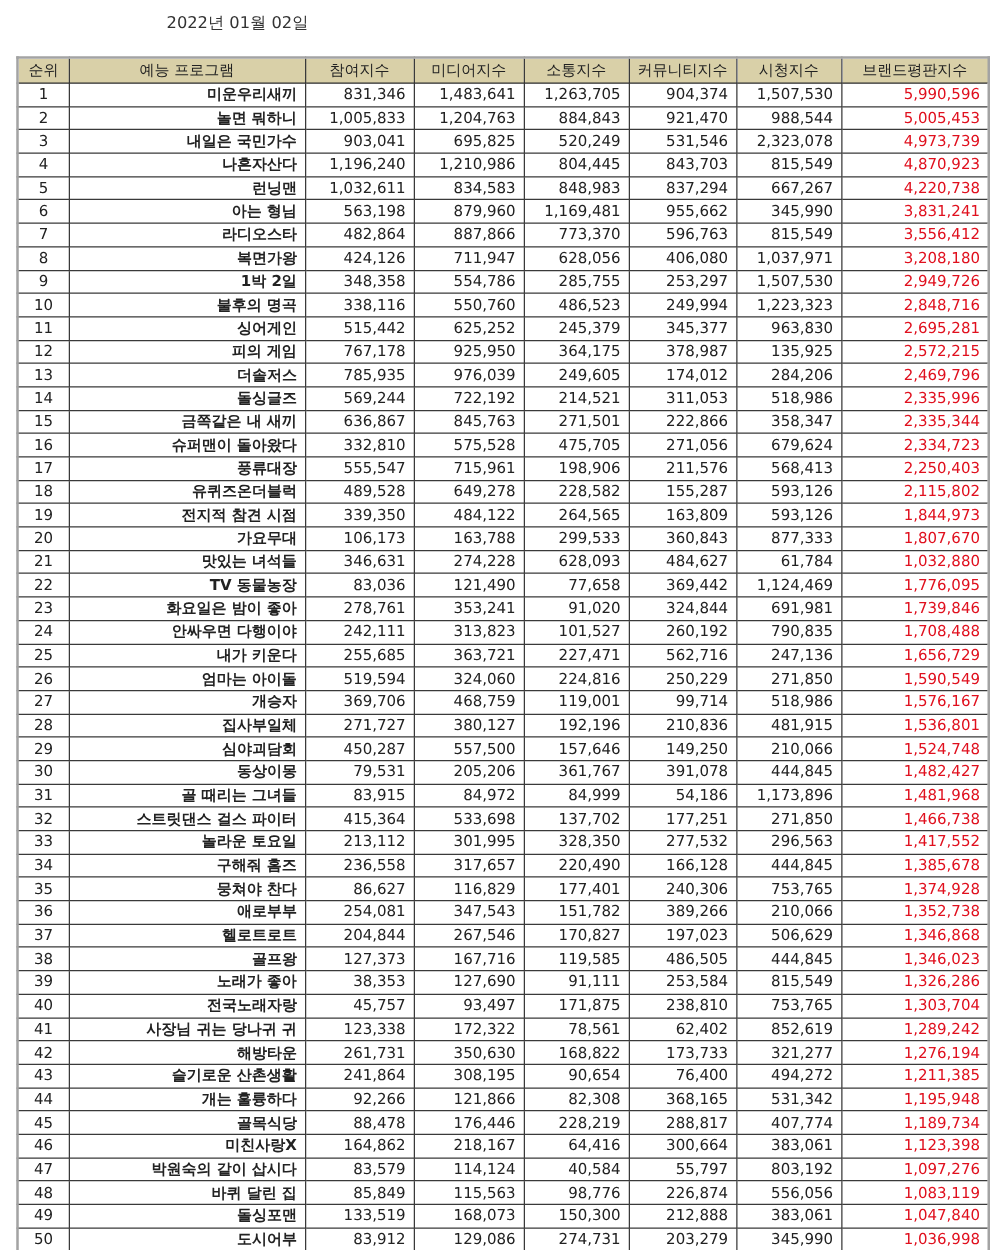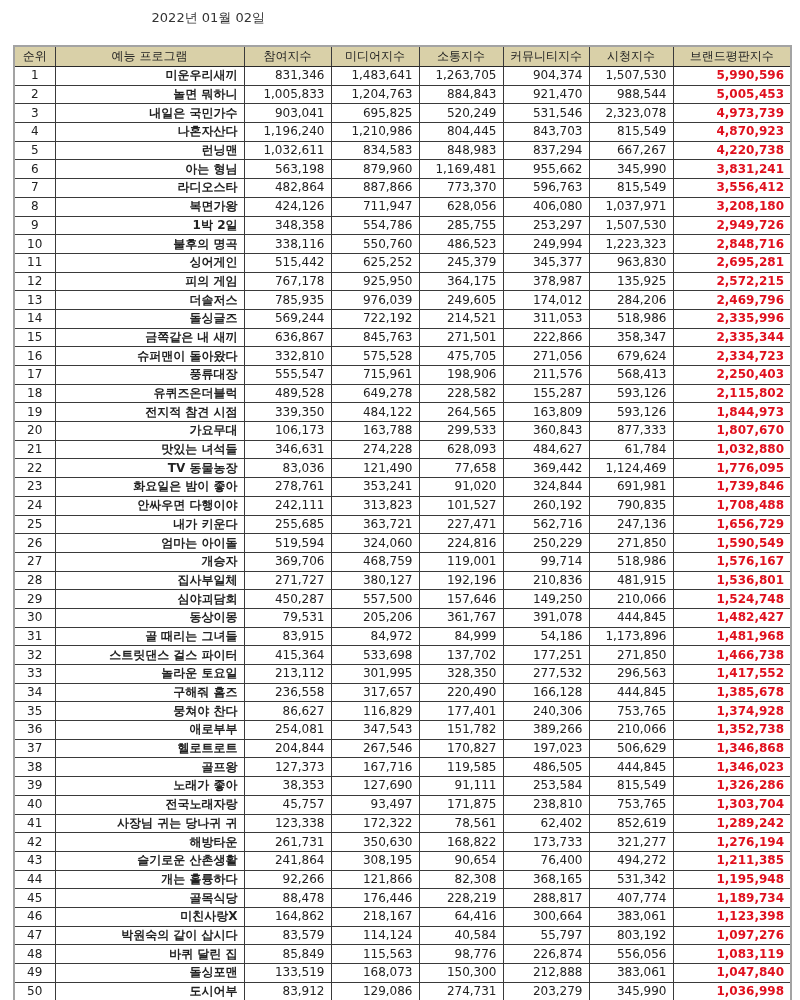--- a/index.html
+++ b/index.html
@@ -3,21 +3,21 @@
 <meta charset="utf-8">
 <style>
   html, body { margin: 0; padding: 0; background: #ffffff; }
   body {
     width: 800px; height: 1000px; position: relative; overflow: hidden;
     font-family: "DejaVu Sans", "Liberation Sans", sans-serif;
     color: #222222;
   }
   .date-title {
     position: absolute; left: 115px; top: 9px; width: 150px;
-    text-align: right; font-size: 13px; color: #333333;
+    text-align: center; font-size: 13px; color: #333333;
   }
   table.rank-table {
     position: absolute; left: 13px; top: 33px;
     border-collapse: collapse; table-layout: fixed;
     border: 2px solid #a3a3a3;
     font-size: 12px;
     margin-top: 12px;
   }
   table.rank-table th, table.rank-table td {
     border: 1px solid #3a3a3a;
@@ -25,21 +25,21 @@
     white-space: nowrap; overflow: hidden;
   }
   table.rank-table th {
     background: #d9d0a8; font-weight: normal; text-align: center;
     height: 19px; color: #222;
     border-bottom: 1px solid #2a2a2a;
   }
   td.c-rank { text-align: center; }
   td.c-name { text-align: right; font-weight: bold; padding-left: 8px; }
   td.c-num { text-align: right; padding-right: 8px; }
-  td.c-brand { text-align: right; padding-right: 12px; color: #e0101e; font-weight: bold; }
+  td.c-brand { text-align: right; padding-right: 12px; color: #e0101e; font-weight: normal; }
   
   td.c-num, td.c-brand { border-left-color: #8a8a8a; border-right-color: #8a8a8a; }
 </style>
 </head>
 <body>
 
 <div class="date-title">2022년 01월 02일</div>
 
 <table class="rank-table">
   <colgroup>

